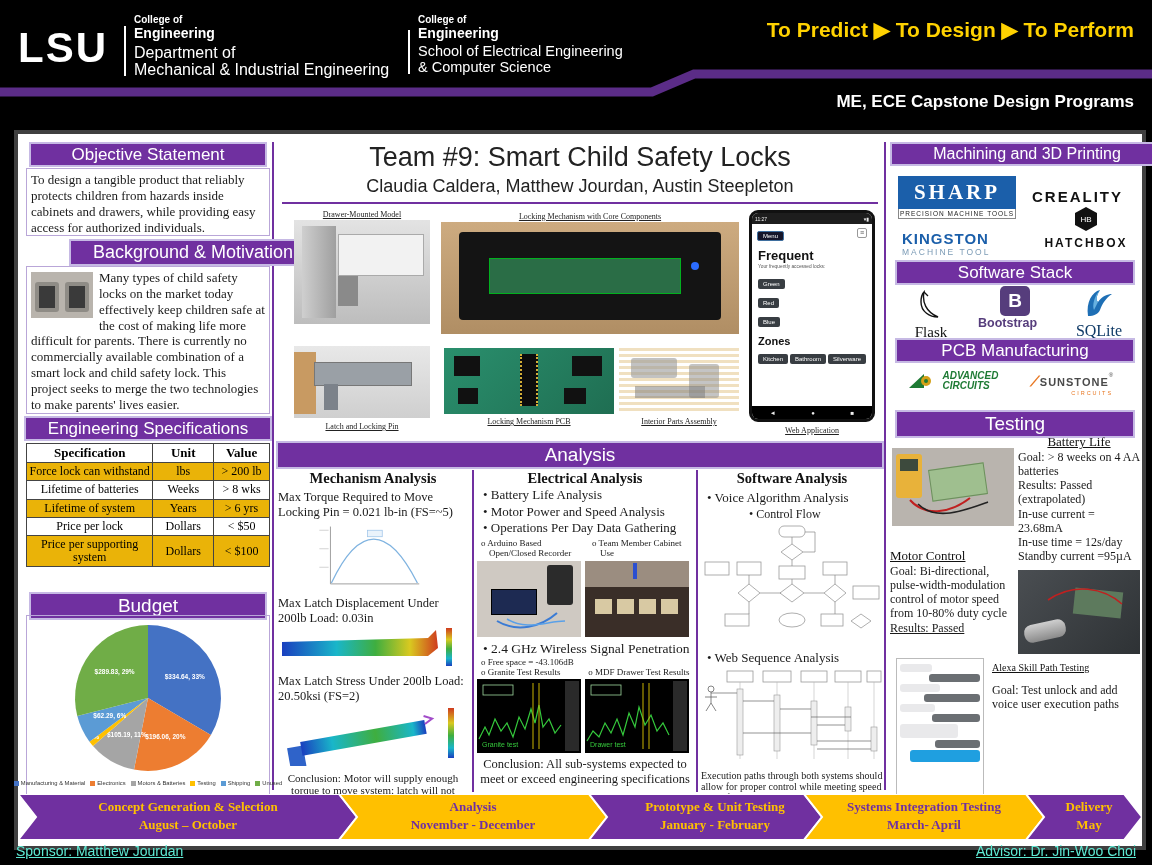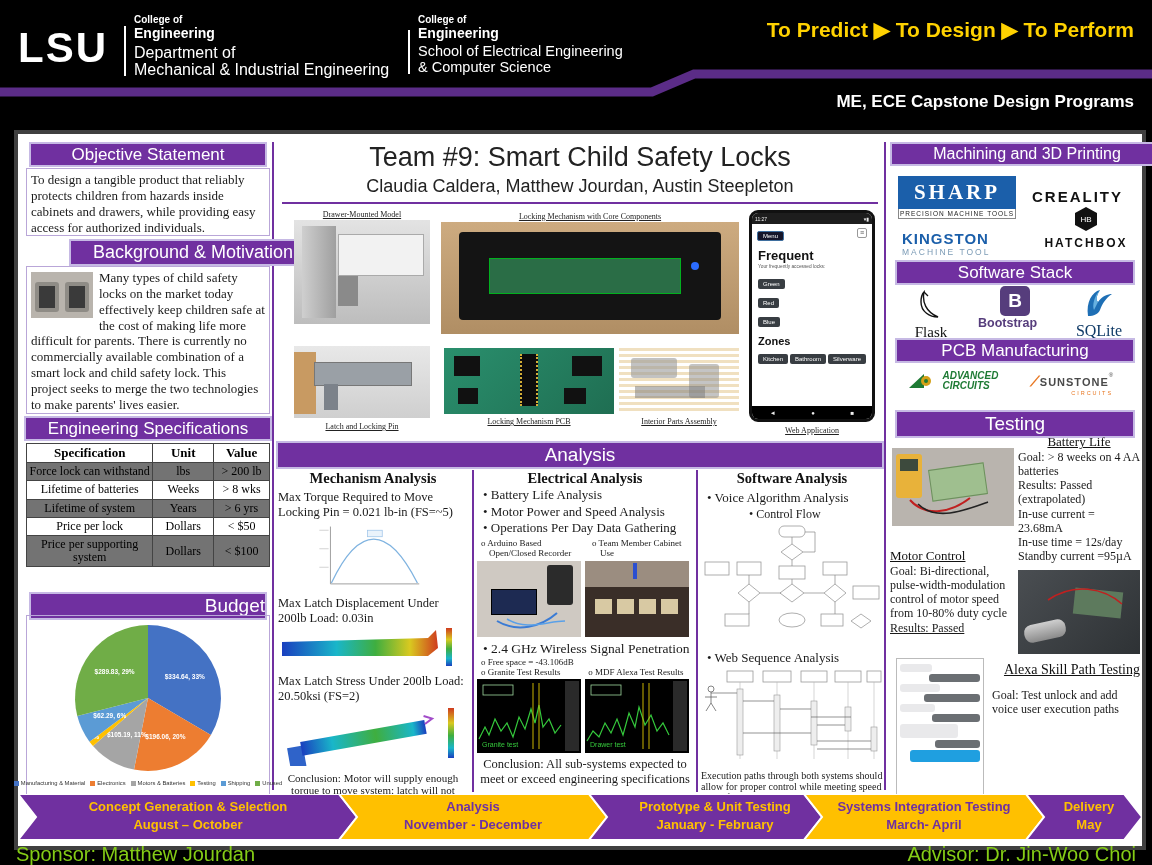--- a/index.html
+++ b/index.html
@@ -30,21 +30,21 @@
   .obj-body{font-size:13px;line-height:1.22;padding:3px 4px;}
   .bg-img{float:left;width:62px;height:46px;margin:2px 6px 2px 0;background:#b9b4ad;position:relative;}
   .bg-img:before,.bg-img:after{content:"";position:absolute;top:10px;width:16px;height:22px;
         background:#3a3a3a;border:4px solid #8f8c86;border-radius:3px;}
   .bg-img:before{left:4px;} .bg-img:after{right:4px;}
 
   table.specs{border-collapse:collapse;width:100%;font-family:"Liberation Serif",serif;}
   table.specs th,table.specs td{border:1px solid #444;text-align:center;font-size:12px;
         padding:2px 2px;line-height:1.1;}
   table.specs th{font-size:13px;}
-  table.specs tr.g{background:#737373;}
+  table.specs tr.g{background:#eab308;}
 
   .pie-label{font:bold 6.5px "Liberation Sans",sans-serif;fill:#fff;text-anchor:middle;}
   .legend{display:flex;justify-content:center;gap:5px;flex-wrap:nowrap;margin-top:2px;}
   .legend-item{display:flex;align-items:center;gap:2px;font-size:5.8px;color:#333;white-space:nowrap;}
   .legend-sw{width:5px;height:5px;display:inline-block;}
 
   
   .title{font-size:27px;font-weight:400;color:#222;text-align:center;}
   .authors{font-size:18px;color:#222;text-align:center;}
   .cap{font-family:"Liberation Serif",serif;font-size:8px;color:#222;text-align:center;text-decoration:underline;}
@@ -100,21 +100,21 @@
   .chat{background:#fff;border:1px solid #bbb;padding:3px;box-sizing:border-box;}
   .chat .row{margin:2px 0;display:flex;}
   .chat .l{background:#e9e9eb;border-radius:3px;height:8px;width:62%;}
   .chat .d{background:#6b6f73;border-radius:3px;height:8px;width:70%;margin-left:auto;}
   .chat .blue{background:#1f9fe0;border-radius:3px;height:12px;width:88%;margin-left:auto;}
 
   
   .tl-text{position:absolute;text-align:center;font-weight:bold;font-size:13px;line-height:1.35;}
   .tl-gold{color:#FFC000;} .tl-purple{color:#7030A0;}
 
-  .footer-txt{color:#84cc16;font-size:20px;}
+  .footer-txt{color:#5eead4;font-size:14px;text-decoration:underline;}
 </style>
 </head>
 <body>
 
 <div class="canvas">
 
   <div>
     <div class="abs lsu-logo">LSU</div>
     <div class="abs hdr-sep" style="left:124px;top:26px;height:50px;"></div>
     <div class="abs dept" style="left:134px;top:15px;">
@@ -181,21 +181,21 @@
               <td>&lt; $50</td>
         </tr>
         <tr class="g">
           <td>Price per supporting system</td>
               <td>Dollars</td>
               <td>&lt; $100</td>
         </tr>
       </tbody>
         </table>
 
-      <div class="abs hbar" style="left:5px;top:450px;width:238px;font-size:19px;text-align:right;">Budget</div>
+      <div class="abs hbar" style="left:5px;top:450px;width:238px;font-size:19px;">Budget</div>
       <div class="abs box" style="left:2px;top:473px;width:244px;height:183px;padding-top:2px;">
         <svg id="pie-svg" viewBox="0 0 200 160" width="238" height="160" style="display:block;margin:0 auto;">
             <path d="M100,80 L100.0,7.0 A73,73 0 0 1 162.9,117.0 Z" fill="#4472C4"></path>
             <text x="136.8" y="61.0" class="pie-label">$334.64, 33%</text>
             <path d="M100,80 L162.9,117.0 A73,73 0 0 1 86.0,151.6 Z" fill="#ED7D31"></path>
             <text x="117.4" y="120.6" class="pie-label">$196.06, 20%</text>
             <path d="M100,80 L86.0,151.6 A73,73 0 0 1 45.0,128.0 Z" fill="#A5A5A5"></path>
             <text x="78.8" y="118.7" class="pie-label">$105.19, 11%</text>
             <path d="M100,80 L45.0,128.0 A73,73 0 0 1 41.5,123.7 Z" fill="#FFC000"></path>
             <text x="34.9" y="121.3" class="pie-label">$11.99, 1%</text>
@@ -381,21 +381,21 @@
             <div class="abs" style="left:32px;top:38px;width:17px;height:15px;background:#d8c9a3;"></div>
             <div class="abs" style="left:54px;top:38px;width:17px;height:15px;background:#d8c9a3;"></div>
             <div class="abs" style="left:76px;top:38px;width:17px;height:15px;background:#d8c9a3;"></div>
             <div class="abs" style="left:48px;top:2px;width:4px;height:16px;background:#2b4fd0;"></div>
           </div>
         </div>
         <div class="bullet" style="font-size:13.5px;margin-top:3px;">2.4 GHz Wireless Signal Penetration</div>
         <div class="sub-o">Free space = -43.106dB</div>
         <div style="display:flex;gap:6px;">
           <div class="sub-o" style="width:48%;">Granite Test Results</div>
-          <div class="sub-o" style="width:52%;">MDF Alexa Test Results</div>
+          <div class="sub-o" style="width:52%;">MDF Drawer Test Results</div>
         </div>
         <div style="display:flex;gap:4px;margin-top:1px;">
           <svg viewBox="0 0 104 74" width="104" height="74" style="background:#000;">
             <rect x="88" y="2" width="14" height="70" fill="#2a2a2a"></rect>
             <rect x="6" y="6" width="30" height="10" fill="none" stroke="#9fd89f" stroke-width="0.8"></rect>
             <polyline points="2,60 8,48 12,56 18,40 24,52 30,44 36,58 42,38 48,50 54,30 58,44 62,26 66,48 72,40 78,54 84,46" fill="none" stroke="#35c93c" stroke-width="1.2"></polyline>
             <line x1="56" y1="4" x2="56" y2="70" stroke="#c9b400" stroke-width="1"></line>
             <line x1="62" y1="4" x2="62" y2="70" stroke="#c9b400" stroke-width="1"></line>
             <text x="5" y="68" fill="#35c93c" font-size="7" font-family="Liberation Sans, sans-serif">Granite test</text>
           </svg>
@@ -604,26 +604,26 @@
             <div class="l" style="width:72%;height:14px;"></div>
           </div>
         <div class="row">
             <div class="d" style="width:56%;"></div>
           </div>
         <div class="row">
             <div class="blue"></div>
           </div>
       </div>
       <div class="abs" style="left:102px;top:520px;width:148px;">
-        <div class="t-title" style="text-align:right;font-size:14px;">Alexa Skill Path Testing</div>
+        <div class="t-title" style="text-align:left;font-size:10px;">Alexa Skill Path Testing</div>
         <div class="t-text" style="margin-top:10px;">Goal: Test unlock and add voice user execution paths</div>
       </div>
     </div>
 
-    <div class="abs" style="left:0;top:660px;width:936px;height:46px;">
+    <div class="abs" style="left:0;top:660px;width:936px;height:46px;font-family:Liberation Serif, serif;">
       <svg width="1124" height="46">
         <polygon points="0,0 321,0 339,23 321,46 0,46 18,23" fill="#7030A0" stroke="#fff" stroke-width="2"></polygon>
         <polygon points="321,0 571,0 589,23 571,46 321,46 339,23" fill="#FFC000" stroke="#fff" stroke-width="2"></polygon>
         <polygon points="571,0 786,0 804,23 786,46 571,46 589,23" fill="#7030A0" stroke="#fff" stroke-width="2"></polygon>
         <polygon points="786,0 1008,0 1026,23 1008,46 786,46 804,23" fill="#FFC000" stroke="#fff" stroke-width="2"></polygon>
         <polygon points="1008,0 1106,0 1124,23 1106,46 1008,46 1026,23" fill="#7030A0" stroke="#fff" stroke-width="2"></polygon>
       </svg>
       <div class="tl-text tl-gold" style="left:20px;top:4px;width:300px;">
         <div>Concept Generation &amp; Selection</div>
           <div>August – October</div>

